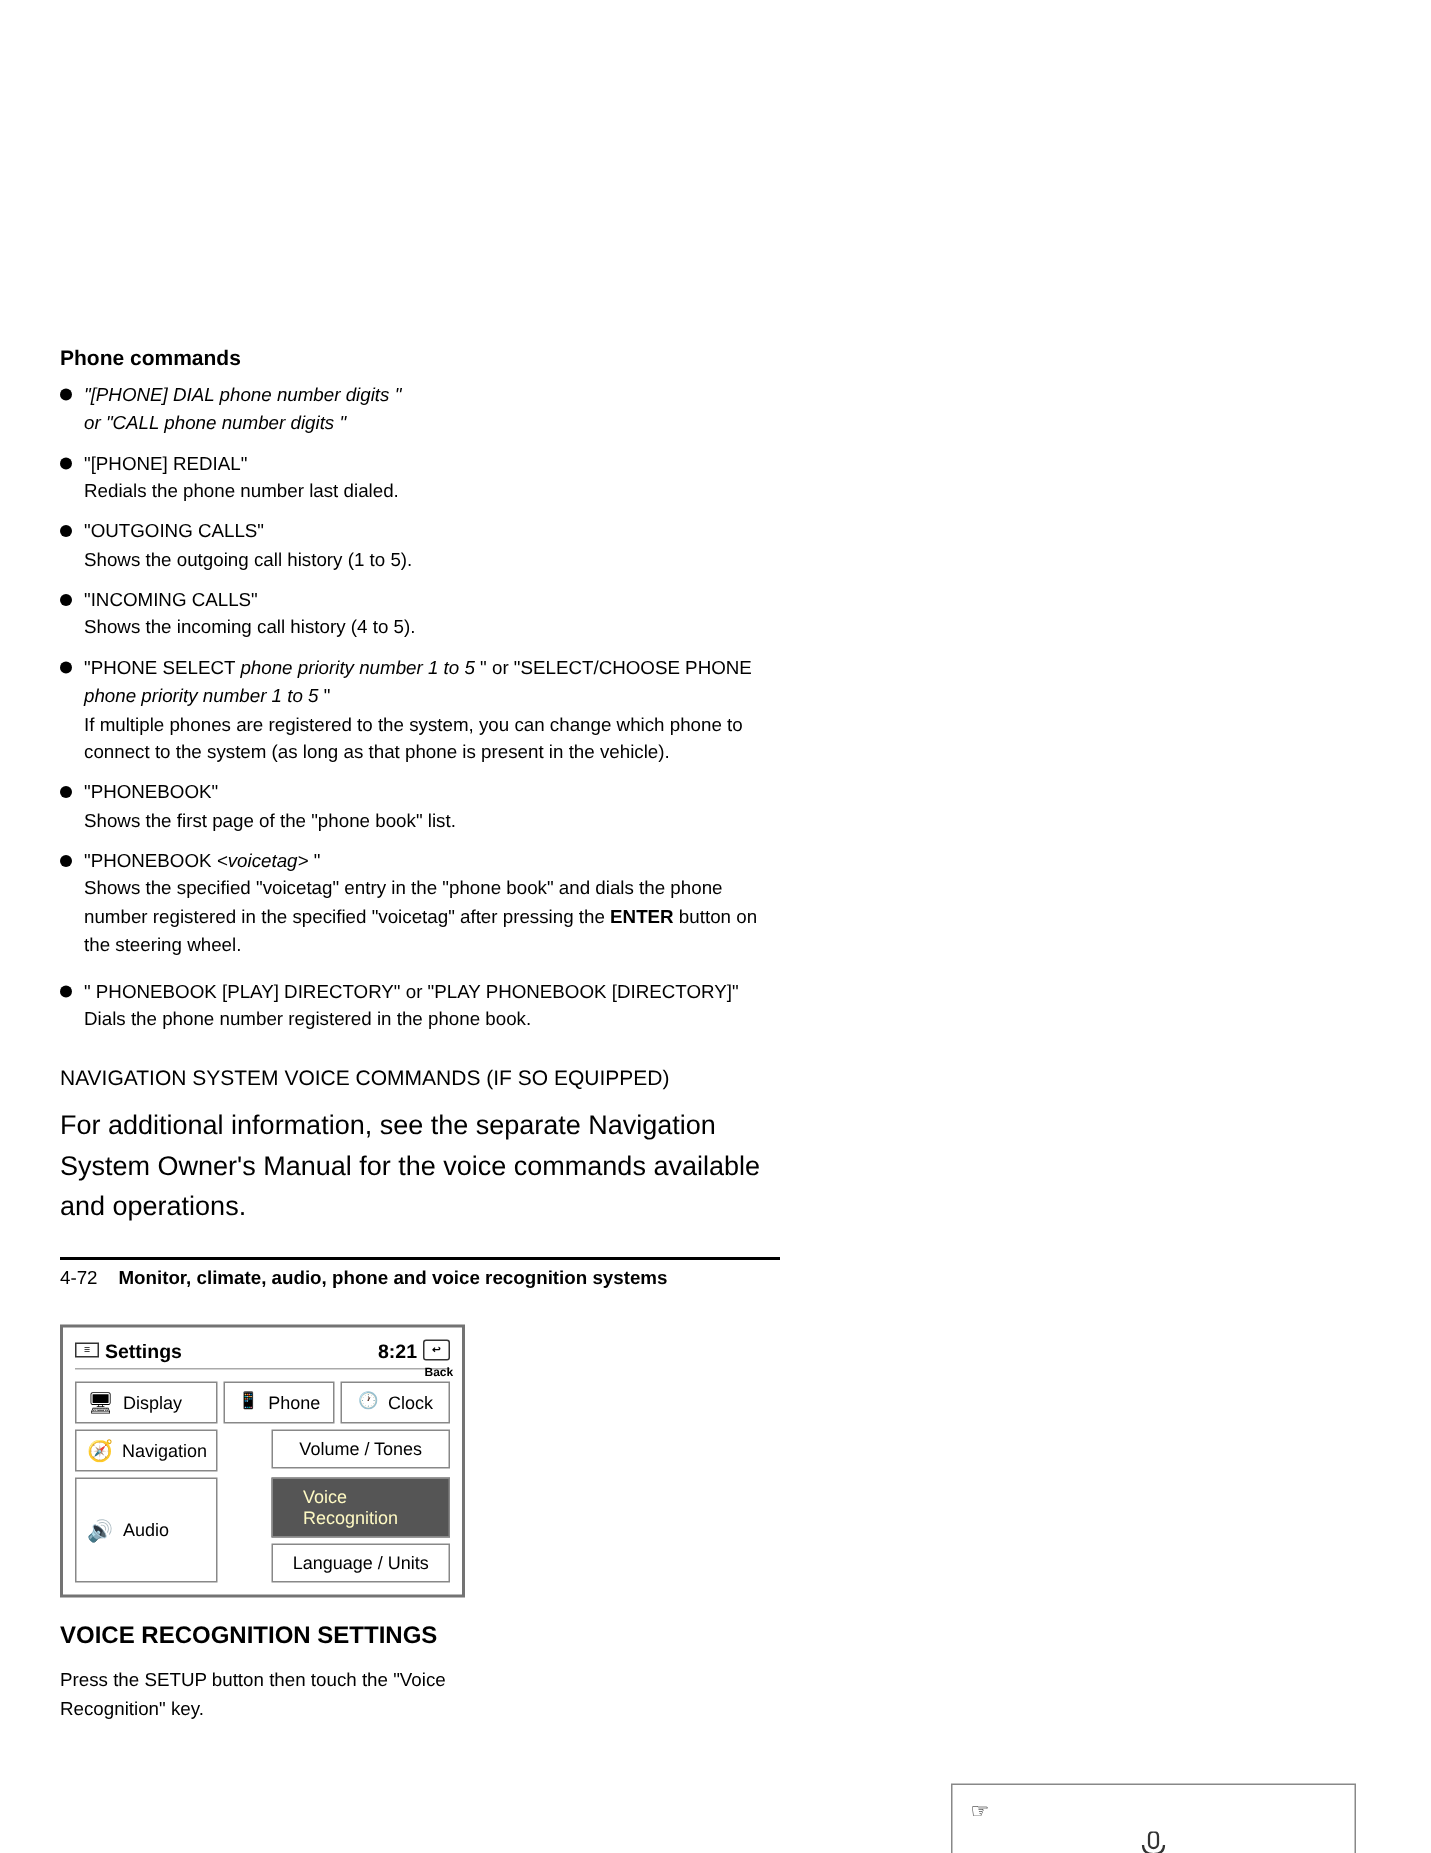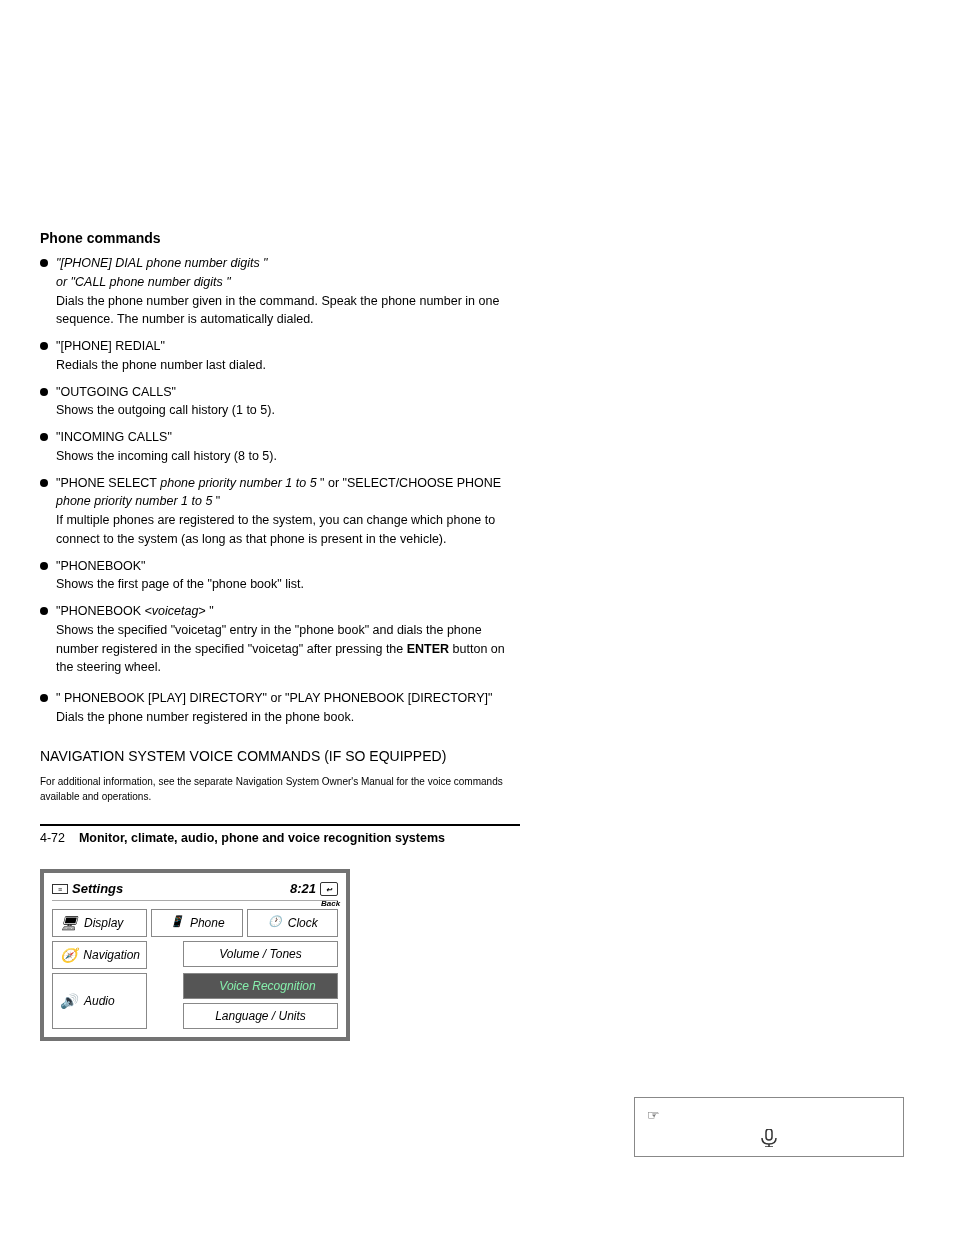--- a/index.html
+++ b/index.html
@@ -90,32 +90,31 @@
 
     .nav-section-title {
       font-size: 14px;
       font-weight: normal;
       text-transform: uppercase;
       margin-bottom: 8px;
       line-height: 1.4;
     }
 
     .nav-section-text {
-      font-size: 10px;
+      font-size: 18px;
       line-height: 1.5;
     }
 
     
     .settings-box {
-      border: 4px solid #737373;
+      border: 2px solid #737373;
       padding: 8px;
       margin-bottom: 16px;
       background: #fff;
-      width: 310px;
-      font-style: italic;
+      width: 270px;
     }
 
     .settings-header {
       display: flex;
       justify-content: space-between;
       align-items: center;
       margin-bottom: 8px;
       padding-bottom: 4px;
       border-bottom: 1px solid #aaa;
     }
@@ -285,21 +284,21 @@
       gap: 5px;
     }
 
     .settings-right-cell.wide {
       flex: 2;
       margin-left: 32px;
     }
 
     .settings-right-cell.highlighted {
       background: #555;
-      color: #86efac;
+      color: #fef9c3;
       padding-left: 20px;
     }
   </style>
 </head>
 <body>
 
 <div class="page-container">
 
   <div class="top-spacer"></div>
 
@@ -309,21 +308,20 @@
 
       <div class="section-title">Phone commands</div>
 
       <ul class="bullet-list">
 
         <li>
           <span class="bullet-dot"></span>
           <span class="bullet-content">
             <span class="italic-text">"[PHONE] DIAL <em>phone number digits</em> "</span><br>
             <span class="italic-text">or "CALL <em>phone number digits</em> "</span><br>
-            <span>Dials the phone number given in the command. Speak the phone number in one sequence. The number is automatically dialed.</span>
           </span>
         </li>
 
         <li>
           <span class="bullet-dot"></span>
           <span class="bullet-content">
             <span>"[PHONE] REDIAL"</span><br>
             <span>Redials the phone number last dialed.</span>
           </span>
         </li>
@@ -333,21 +331,21 @@
           <span class="bullet-content">
             <span>"OUTGOING CALLS"</span><br>
             <span>Shows the outgoing call history (1 to 5).</span>
           </span>
         </li>
 
         <li>
           <span class="bullet-dot"></span>
           <span class="bullet-content">
             <span>"INCOMING CALLS"</span><br>
-            <span>Shows the incoming call history (8 to 5).</span>
+            <span>Shows the incoming call history (4 to 5).</span>
           </span>
         </li>
 
         <li>
           <span class="bullet-dot"></span>
           <span class="bullet-content">
             <span>"PHONE SELECT <em>phone priority number 1 to 5</em> " or "SELECT/CHOOSE PHONE <em>phone priority number 1 to 5</em> "</span><br>
             <span>If multiple phones are registered to the system, you can change which phone to connect to the system (as long as that phone is present in the vehicle).</span>
           </span>
         </li>
@@ -460,20 +458,24 @@
                 <div class="settings-right-cell wide">
                   <span>Language / Units</span>
                 </div>
               </div>
             </div>
           </div>
 
         </div>
       </div>
 
+      <div>
+        <div class="vr-heading">VOICE RECOGNITION SETTINGS</div>
+        <div class="vr-description">Press the SETUP button then touch the "Voice Recognition" key.</div>
+      </div>
 
     </div>
 
   </div>
 
   <div class="bottom-section">
     <div class="bottom-left"></div>
     <div class="bottom-right">
       <div class="small-box">
         <div class="small-box-icon">☞</div>

